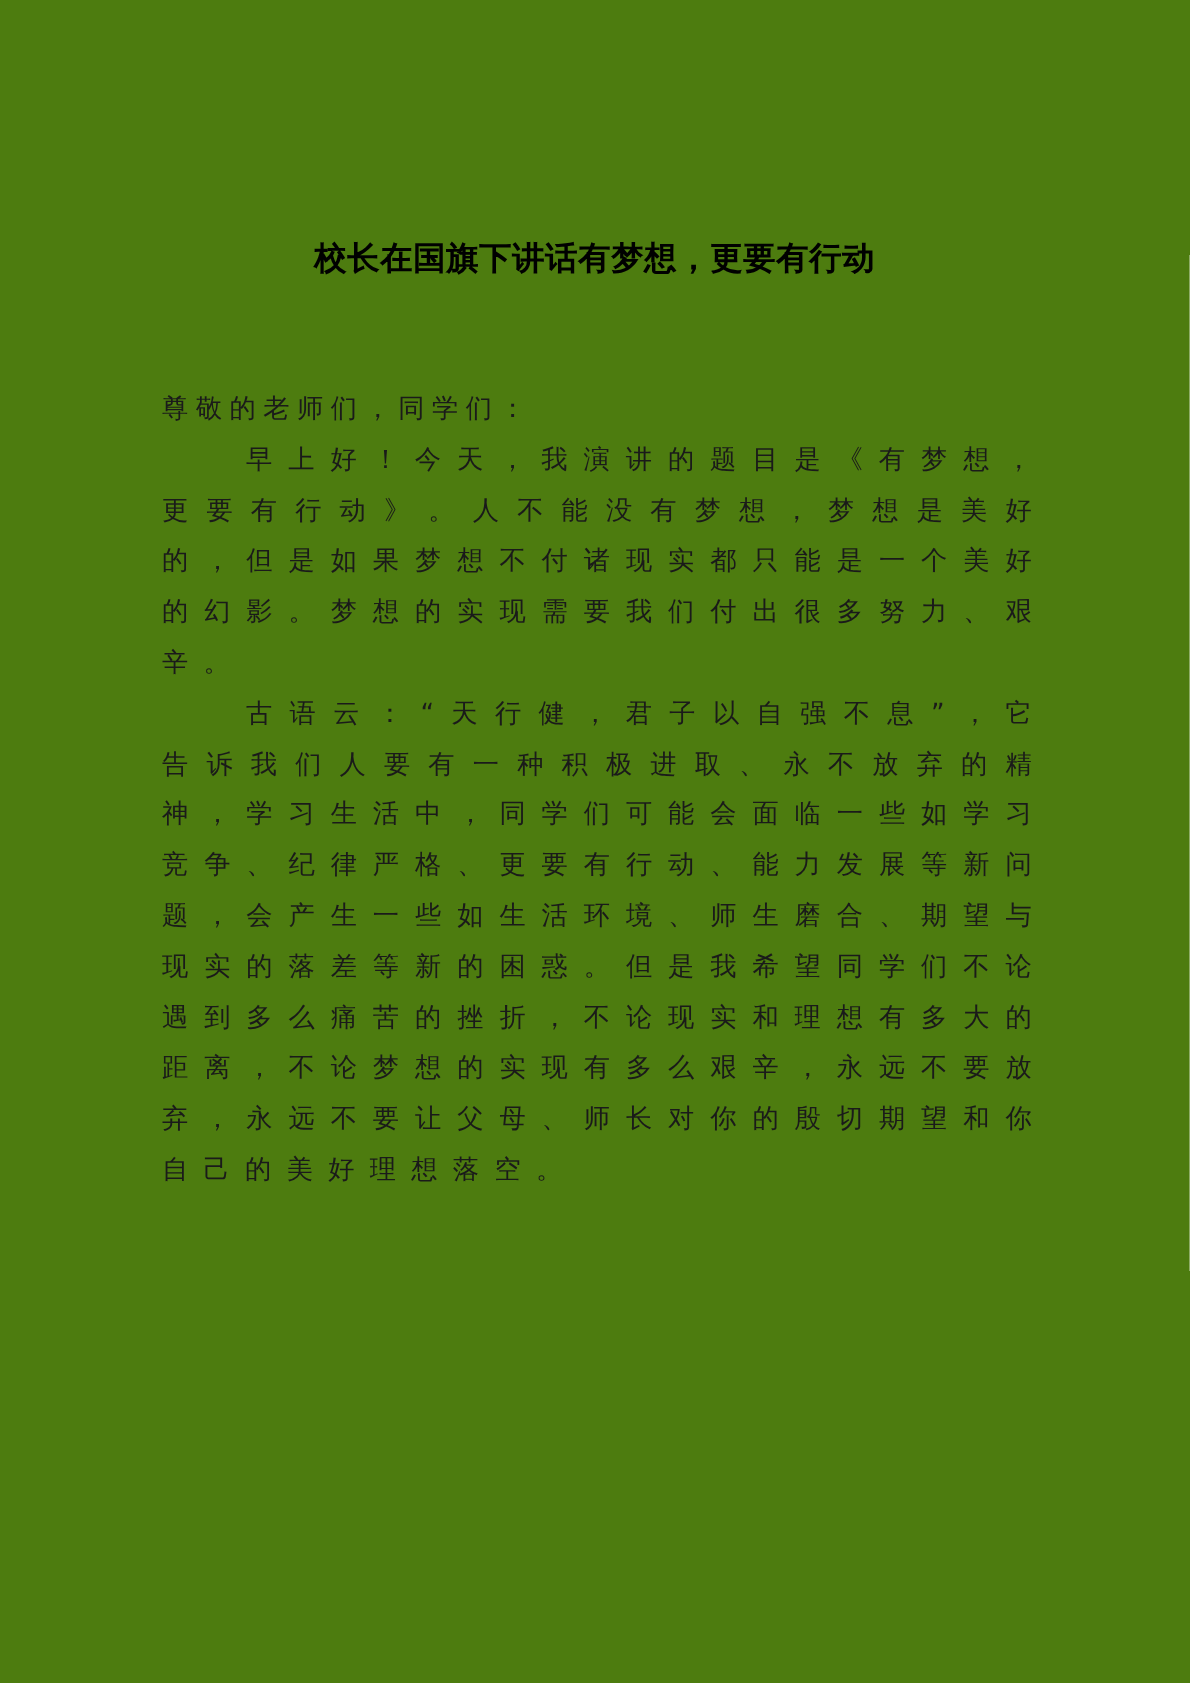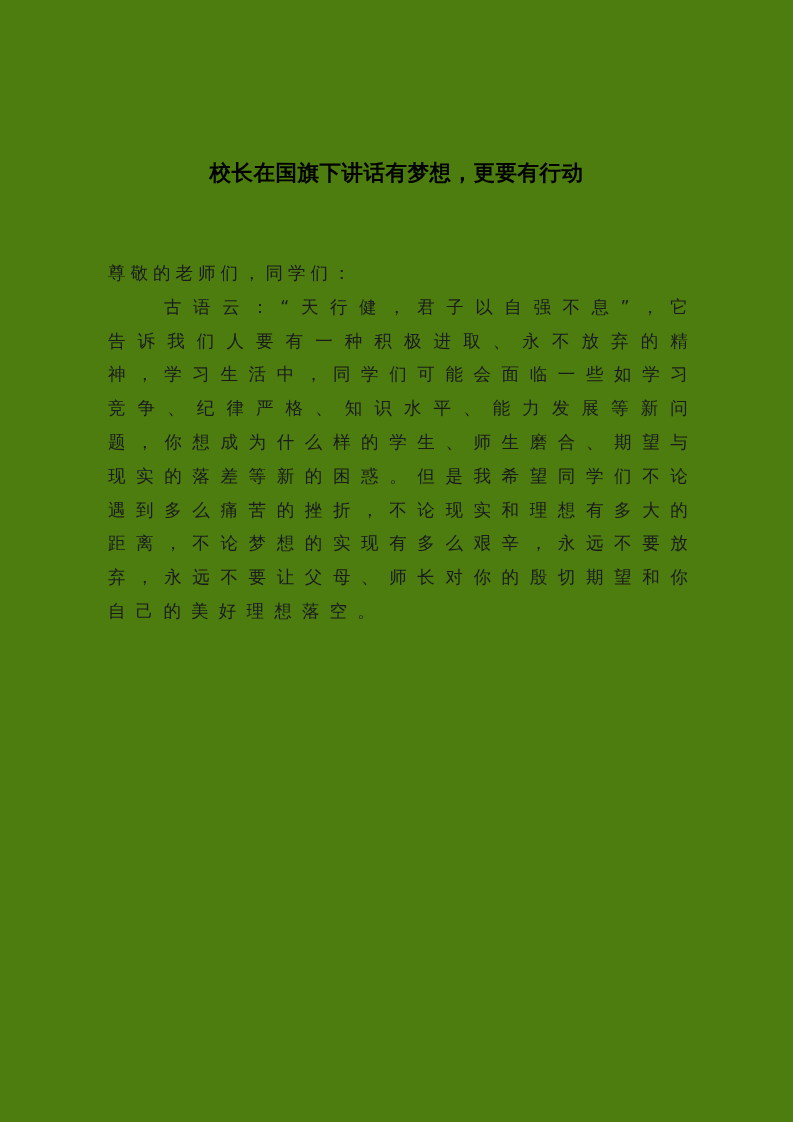--- a/index.html
+++ b/index.html
@@ -56,15 +56,16 @@
       word-break: break-all;
     }
   </style>
 </head>
 <body>
 
 <div class="page">
   <div class="title">校长在国旗下讲话有梦想，更要有行动</div>
   <div class="body">
     <p class="salutation">尊敬的老师们，同学们：</p>
-    <p class="para">古语云：“天行健，君子以自强不息”，它告诉我们人要有一种积极进取、永不放弃的精神，学习生活中，同学们可能会面临一些如学习竞争、纪律严格、知识水平、能力发展等新问题，你想成为什么样的学生、师生磨合、期望与现实的落差等新的困惑。但是我希望同学们不论遇到多么痛苦的挫折，不论现实和理想有多大的距离，不论梦想的实现有多么艰辛，永远不要放弃，永远不要让父母、师长对你的殷切期望和你自己的美好理想落空。</p>
+    <p class="para">早上好！今天，我演讲的题目是《有梦想，更要有行动》。人不能没有梦想，梦想是美好的，但是如果梦想不付诸现实都只能是一个美好的幻影。梦想的实现需要我们付出很多努力、艰辛。</p>
+    <p class="para">古语云：“天行健，君子以自强不息”，它告诉我们人要有一种积极进取、永不放弃的精神，学习生活中，同学们可能会面临一些如学习竞争、纪律严格、更要有行动、能力发展等新问题，会产生一些如生活环境、师生磨合、期望与现实的落差等新的困惑。但是我希望同学们不论遇到多么痛苦的挫折，不论现实和理想有多大的距离，不论梦想的实现有多么艰辛，永远不要放弃，永远不要让父母、师长对你的殷切期望和你自己的美好理想落空。</p>
   </div>
 </div>
 
 </body></html>

